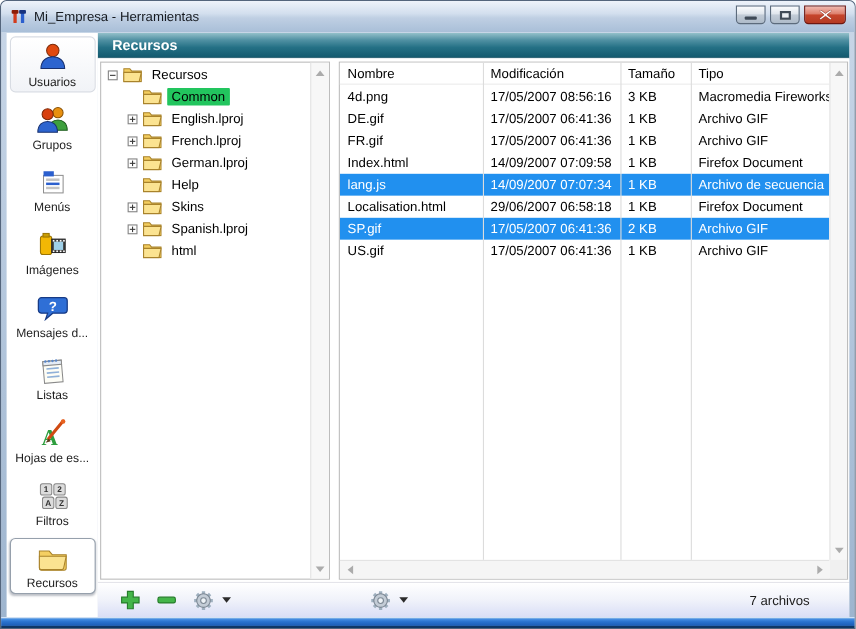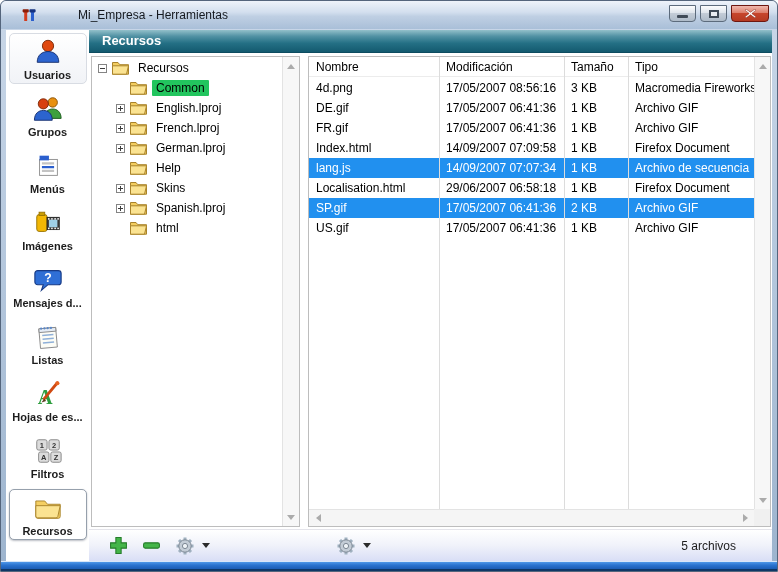--- a/index.html
+++ b/index.html
@@ -5,40 +5,40 @@
   * { margin:0; padding:0; box-sizing:border-box; }
   html,body { width:778px; height:572px; font-family:"Liberation Sans", sans-serif; }
 
   .window { position:relative; width:778px; height:572px; overflow:hidden;
     background:linear-gradient(180deg,#c9d7e8 0%,#b3c6dc 50%,#9db4ce 100%);
     border:1px solid #54657c; border-radius:6px 6px 0 0; }
 
   
   .titlebar { position:absolute; top:0; left:0; right:0; height:28px;
     background:linear-gradient(180deg,#eef3fa 0%,#d3dfee 40%,#bfcfe3 55%,#a9bfd8 100%);
-    border-radius:5px 5px 0 0; display:flex; align-items:center; padding-left:20px;gap:35px; }
+    border-radius:5px 5px 0 0; display:flex; align-items:center; padding-left:8px; }
   .app-icon { width:16px; height:16px; margin-right:6px; display:inline-block; }
   .win-title { font-size:12px; color:#15191f; }
   .win-btns { position:absolute; top:4px; right:8px; display:flex; gap:4px; }
   .wbtn { width:27px; height:17px; border:1px solid #5c6b7c; border-radius:0 0 4px 4px;
     background:linear-gradient(180deg,#fbfcfd 0%,#dfe5ec 45%,#c3ccd7 50%,#aebbc9 100%);
     display:flex; align-items:center; justify-content:center; }
   .wbtn.close { width:38px; border-color:#6e1710;
     background:linear-gradient(180deg,#f0b8ae 0%,#dd7e6b 45%,#c6452c 50%,#b53a22 100%); }
   .glyph-min { width:11px; height:3px; background:#3f4a57; border-radius:1px; margin-top:6px; }
   .glyph-max { width:10px; height:8px; border:2px solid #3f4a57; background:#e9edf2; }
 
   
   .sidebar { position:absolute; left:5px; top:29px; width:83px; bottom:10px;
     background:#fff; padding-top:3px; overflow:hidden; }
   .side-item { width:78px; height:51px; margin:0 auto 6px auto; border-radius:5px;
     display:flex; flex-direction:column; align-items:center; justify-content:center; gap:2px;
     border:1px solid transparent; }
   .side-item .sicon { width:30px; height:30px; display:block; }
-  .side-item .slabel { font-size:11px; color:#1d1d1d; white-space:nowrap;font-weight:bold; }
+  .side-item .slabel { font-size:11px; color:#1d1d1d; white-space:nowrap; }
   .side-item.framed { border-color:#d8dce3; background:linear-gradient(180deg,#ffffff,#f1f3f7); }
   .side-item.selected { border-color:#96a0ac; background:#fff; box-shadow:0 1px 2px rgba(60,70,90,.35); }
 
   
   .content { position:absolute; left:88px; top:29px; right:5px; bottom:10px; background:#fff; }
   .banner { height:23px; padding-left:13px; line-height:22px;
     background:linear-gradient(180deg,#93c0ca 0%,#5292a4 28%,#2770856 0%,#24708​5 0%,#247085 55%,#145c71 100%);
     background:linear-gradient(180deg,#93c0ca 0%,#5292a4 28%,#247085 60%,#135a6f 100%);
     border-bottom:1px solid #0d4c60; color:#fff; font-weight:bold; font-size:13px; }
   .main { position:absolute; top:23px; left:0; right:0; bottom:32px; background:#fff; }
@@ -473,19 +473,19 @@
             <line x1="10" y1="1.5" x2="10" y2="18.5"></line>
               <line x1="1.5" y1="10" x2="18.5" y2="10"></line>
             <line x1="4" y1="4" x2="16" y2="16"></line>
               <line x1="16" y1="4" x2="4" y2="16"></line>
           </g>
           <circle cx="10" cy="10" r="6.2" fill="#c3ccd6" stroke="#7d8894"></circle>
           <circle cx="10" cy="10" r="2.6" fill="#eef3f7" stroke="#7d8894"></circle>
         </svg>
         <span class="drop-arrow"></span>
       </div>
-      <span class="status-label">5 archivos</span>
+      <span class="status-label">7 archivos</span>
     </div>
 
   </div>
 
   <div class="bottom-strip"></div>
 </div>
 
 </body></html>

